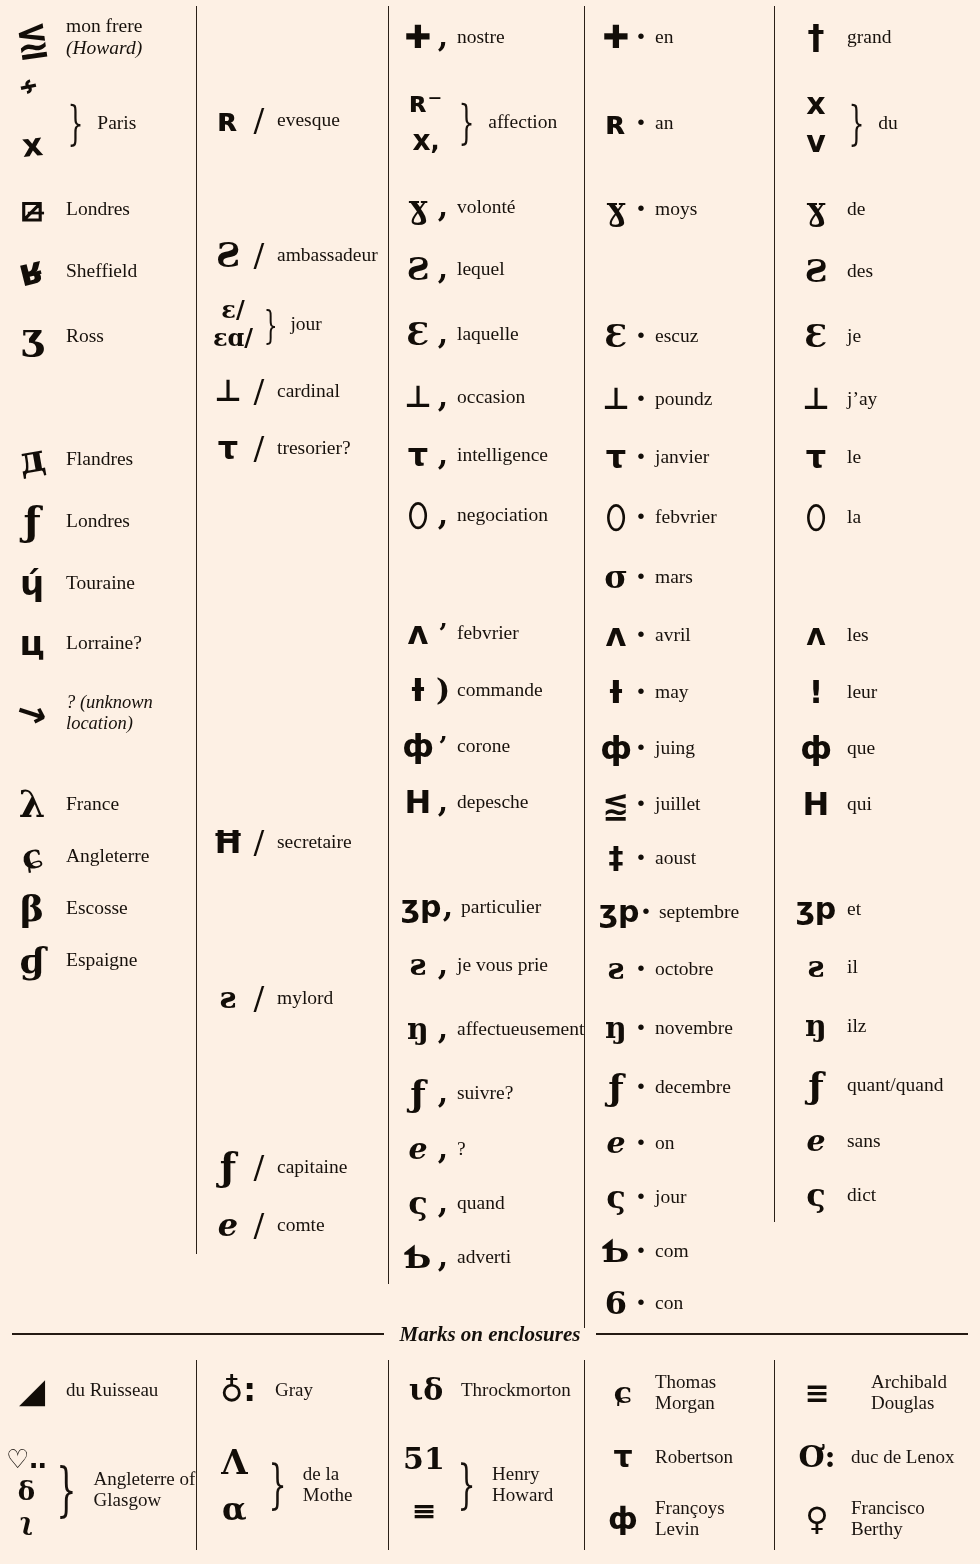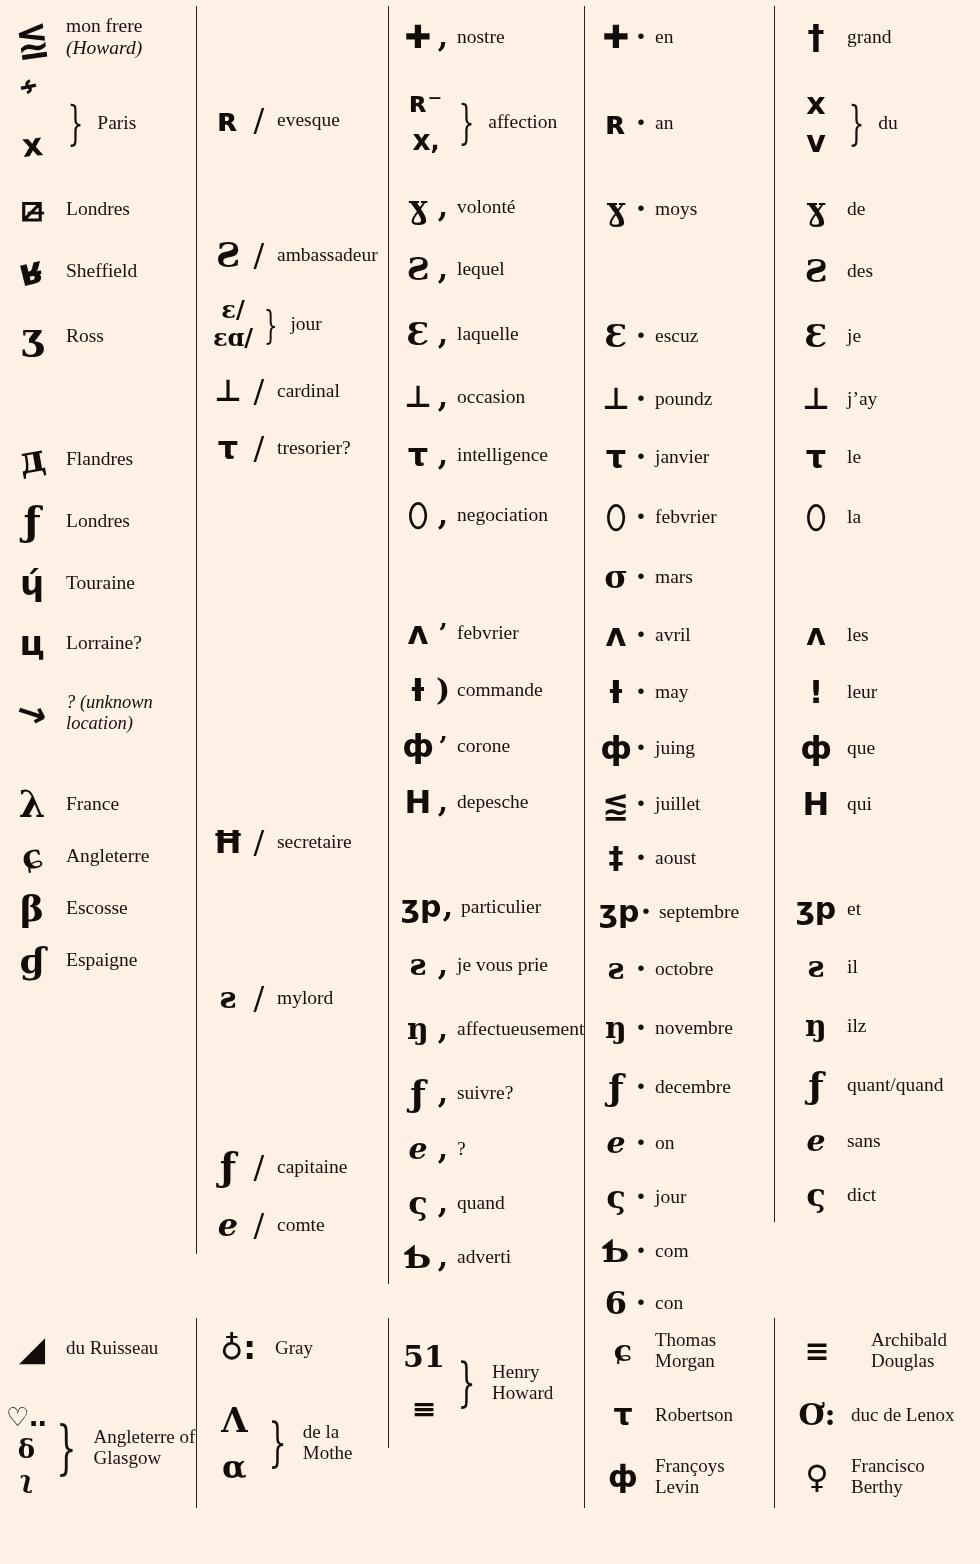--- a/index.html
+++ b/index.html
@@ -646,20 +646,25 @@
         <span class="label">sans</span>
       </div>
 
       <div class="entry" style="height:54px;">
         <div class="glyphbox serifg" style="width:50px;font-size:32px;">ς</div>
         <span class="label">dict</span>
       </div>
     </div>
   </div>
 
+  <div class="enclosure-sep">
+    <div class="sep-line"></div>
+    <div class="sep-title">Marks on enclosures</div>
+    <div class="sep-line"></div>
+  </div>
 
   <div class="enc-grid">
 
     <div class="enc-col enc-0">
       <div class="entry" style="height:60px;">
         <div class="glyphbox sansg" style="width:52px;font-size:34px;">◢</div>
         <span class="enc-label">du Ruisseau</span>
       </div>
       <div class="brace-entry" style="height:140px;">
         <div class="brace-glyphs" style="width:52px;">
@@ -681,20 +686,24 @@
         <div class="brace-glyphs" style="width:54px;">
           <span class="glyphbox serifg" style="font-size:34px;">Λ</span>
           <span class="glyphbox serifg" style="font-size:32px;margin-top:14px;">α</span>
         </div>
         <span class="brace" style="font-size:52px;">}</span>
         <span class="enc-label">de la Mothe</span>
       </div>
     </div>
 
     <div class="enc-col enc-2">
+      <div class="entry" style="height:60px;">
+        <div class="glyphbox serifg" style="width:54px;font-size:30px;">ιδ</div>
+        <span class="enc-label">Throckmorton</span>
+      </div>
       <div class="brace-entry" style="height:130px;">
         <div class="brace-glyphs" style="width:54px;">
           <span class="glyphbox serifg" style="font-size:30px;">51</span>
           <span class="glyphbox serifg" style="font-size:30px;margin-top:22px;">≡</span>
         </div>
         <span class="brace" style="font-size:52px;">}</span>
         <span class="enc-label" style="max-width:92px;">Henry Howard</span>
       </div>
     </div>
 

